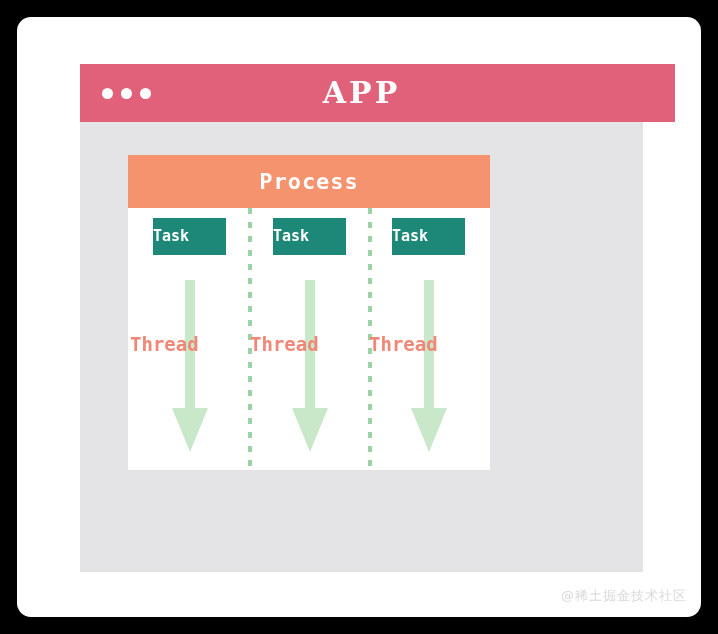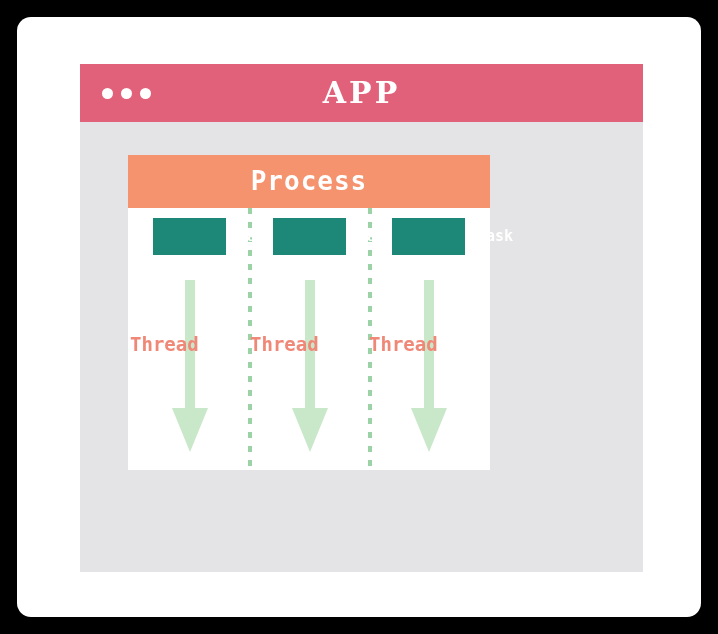--- a/index.html
+++ b/index.html
@@ -40,20 +40,21 @@
     width: 563px;
     height: 508px;
   }
   #title-bar {
     position: absolute;
     left: 0;
     top: 0;
     width: 563px;
     height: 58px;
     background: #e2617a;
+    padding-left: 32px;
   }
   .dot {
     position: absolute;
     top: 24px;
     width: 11px;
     height: 11px;
     border-radius: 50%;
     background: #ffffff;
   }
   .dot-1 { left: 22px; }
@@ -105,21 +106,21 @@
   }
   #process-label {
     display: block;
     width: 100%;
     height: 53px;
     line-height: 53px;
     text-align: center;
     color: #ffffff;
     font-family: "DejaVu Sans Mono", monospace;
     font-weight: bold;
-    font-size: 26px;
+    font-size: 22px;
     letter-spacing: 1px;
   }
 
   
   .divider {
     position: absolute;
     top: 53px;
     width: 4px;
     height: 262px;
     background-image: linear-gradient(
@@ -150,26 +151,25 @@
     top: 10px;
     width: 73px;
     height: 37px;
     background: #1e8878;
   }
   .task-label {
     display: block;
     width: 100%;
     height: 37px;
     line-height: 37px;
-    text-align: right;
+    text-align: left;
     color: #ffffff;
     font-family: "DejaVu Sans Mono", monospace;
     font-weight: bold;
     font-size: 15px;
-    padding-left: 48px;
   }
 
   
   .arrow {
     position: absolute;
     left: 37px;
     top: 72px;
     width: 46px;
     height: 175px;
   }
@@ -261,15 +261,16 @@
             </div>
             <div class="thread-label">Thread</div>
           </div>
 
         </div>
 
       </div>
 
     </div>
 
+    <div id="watermark">@稀土掘金技术社区</div>
 
   </div>
 </div>
 
 </body></html>

